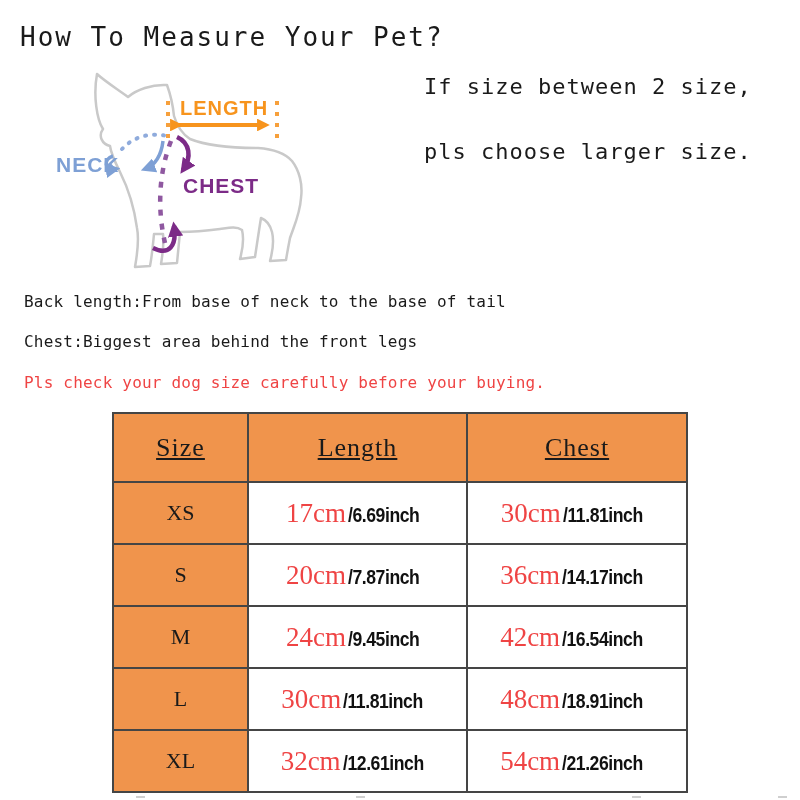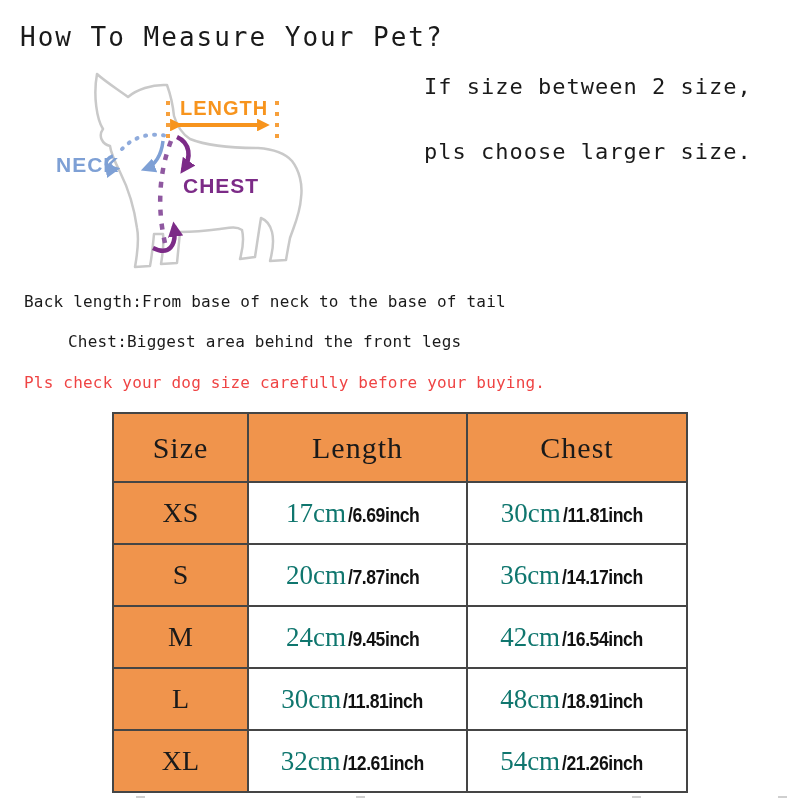--- a/index.html
+++ b/index.html
@@ -29,21 +29,21 @@
   .note1 { left: 424px; top: 74px; }
   .note2 { left: 424px; top: 127px; margin-top: 12px; }
   .instr {
     position: absolute;
     left: 24px;
     font-size: 16px;
     letter-spacing: 0.2px;
     white-space: nowrap;
   }
   .instr1 { top: 292px; }
-  .instr2 { top: 332px; margin-left: 44px; }
+  .instr2 { top: 332px; }
   .instr3 { top: 373px; color: #ef4444; }
   .diagram {
     position: absolute;
     left: 40px; top: 60px;
     width: 300px; height: 235px;
   }
   .svg-label {
     font-family: "Liberation Sans", sans-serif;
     font-weight: bold;
   }
@@ -61,23 +61,23 @@
     vertical-align: middle;
     padding: 0;
     font-weight: normal;
   }
   .c-size  { width: 135px; }
   .c-len   { width: 219px; }
   .c-chest { width: 220px; }
   tr.hdr    { height: 69px; }
   tr.r      { height: 62px; }
   .orange-cell { background: #f0944c; }
-  th.hcell { font-size: 30px; letter-spacing: 1px; }
-  td.sz    { font-size: 28px; }
-  .cmval   { font-size: 27px; color: #0f766e; }
+  th.hcell { font-size: 26px; letter-spacing: 1px; text-decoration: underline; }
+  td.sz    { font-size: 22px; }
+  .cmval   { font-size: 27px; color: #ef4444; }
   .inval   {
     font-family: "Liberation Sans", sans-serif;
     font-weight: bold;
     font-size: 20px;
     color: #111111;
     display: inline-block;
     transform: scaleX(0.88);
     transform-origin: left center;
     margin-left: 2px;
     letter-spacing: -0.5px;

